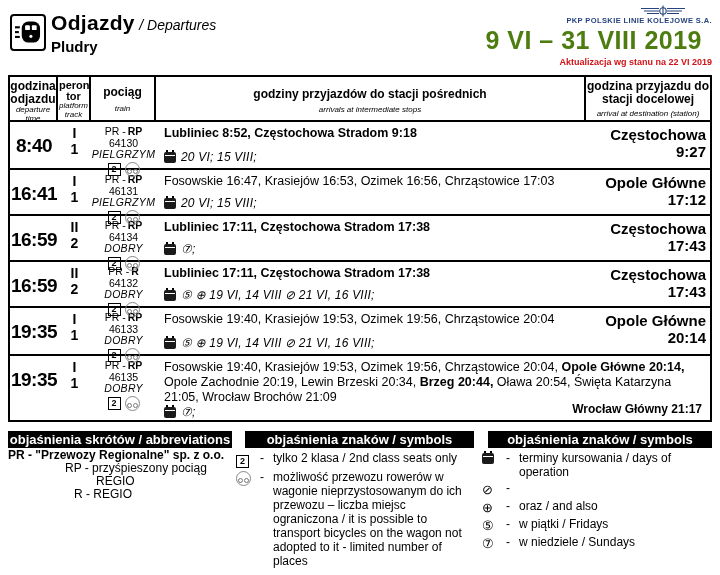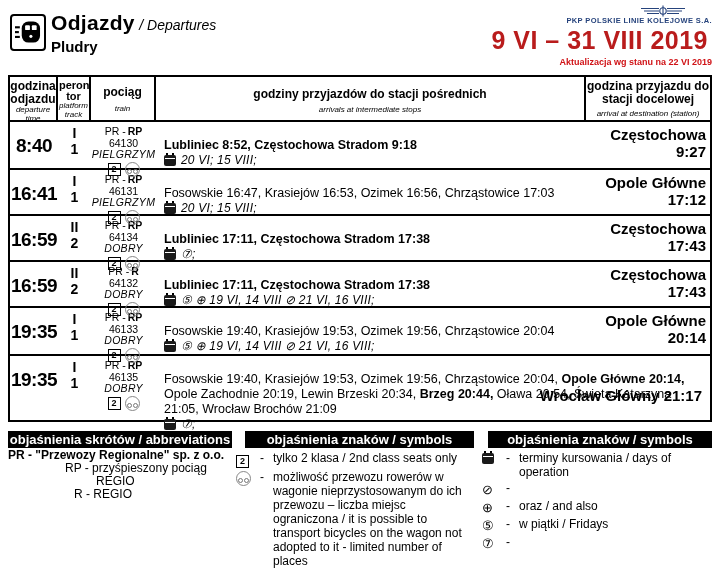--- a/index.html
+++ b/index.html
@@ -8,48 +8,48 @@
     font-family:"Liberation Sans", sans-serif;overflow:hidden;
   }
   
   .hdr-icon-box{position:absolute;left:10px;top:14px;width:32px;height:33px;border:2px solid #000;border-radius:4px;display:flex;align-items:center;justify-content:center;background:#fff;}
   .title-block{position:absolute;left:51px;top:11px;}
   .t-pl{font-size:21px;font-weight:bold;letter-spacing:.3px;}
   .t-en{font-size:14px;font-style:italic;}
   .t-station{font-size:15px;font-weight:bold;margin-top:3px;}
   .pkp-logo{position:absolute;right:34px;top:3px;}
   .pkp-name{position:absolute;right:8px;top:16px;font-size:7.5px;font-weight:bold;color:#26437C;letter-spacing:.4px;}
-  .validity{position:absolute;right:12px;top:26px;font-size:25px;font-weight:bold;color:#b91c1c;letter-spacing:.5px;}
+  .validity{position:absolute;right:18px;top:26px;font-size:25px;font-weight:bold;color:#4d7c0f;letter-spacing:.5px;}
   .update-note{position:absolute;right:8px;top:57px;font-size:9px;font-weight:bold;color:#D01317;}
   
   .tbl{position:absolute;left:8px;top:75px;width:700px;border:2px solid #000;}
   .thead{display:flex;border-bottom:2px solid #000;height:43px;}
   .th{display:flex;flex-direction:column;justify-content:space-between;text-align:center;padding:3px 1px 2px 1px;box-sizing:border-box;border-right:2px solid #000;}
   .th:last-child{border-right:none;}
   .th .pl{font-weight:bold;font-size:12px;line-height:13px;}
   .th .pl2{font-weight:bold;font-size:11px;line-height:11px;}
   .th .en{font-style:italic;font-size:8px;line-height:8.5px;}
   .w-time{width:48px;align-items:center;} .w-pt{width:33px;} .w-train{width:65px;} .w-route{width:430px;} .w-dest{flex:1;}
   .row{display:flex;border-bottom:2px solid #000;box-sizing:border-box;}
   .row:last-child{border-bottom:none;}
   .c{box-sizing:border-box;}
   .c-time{width:48px;font-size:19px;font-weight:bold;text-align:center;padding-top:13px;letter-spacing:-0.5px;}
   .c-pt{width:33px;font-size:14px;font-weight:bold;text-align:center;line-height:16px;padding-top:3px;}
   .c-train{width:65px;text-align:center;font-size:10.5px;line-height:11.5px;padding-top:4px;}
   .c-train .cat{font-weight:bold;margin-left:2px;}
   .c-train .tname{font-style:italic;letter-spacing:.3px;}
   .ticons{margin-top:1px;display:flex;justify-content:center;align-items:center;gap:4px;}
-  .c-route{width:432px;padding:16px 4px 3px 8px;display:flex;flex-direction:column;justify-content:space-between;position:relative;}
+  .c-route{width:432px;padding:4px 4px 3px 8px;display:flex;flex-direction:column;justify-content:space-between;position:relative;}
   .c-route.wide{width:550px;}
   .rtext{font-size:12.5px;line-height:15px;}
   .rtext.bold{font-weight:bold;}
   .rcal{font-size:12px;font-style:italic;display:flex;align-items:center;padding-bottom:1px;}
   .rdates{letter-spacing:.2px;}
   .c-dest{flex:1;font-size:15px;font-weight:bold;text-align:right;padding:4px 4px 0 0;}
-  .dest6{position:absolute;right:4px;top:31px;font-size:15px;font-weight:bold;}
+  .dest6{position:absolute;right:4px;top:46px;font-size:12px;font-weight:bold;}
   
   .cls2{display:inline-block;width:11px;height:11px;border:1px solid #000;font-size:9px;font-weight:bold;line-height:11px;text-align:center;font-style:normal;}
   .bike{display:inline-block;width:13px;height:13px;border:1px solid #888;border-radius:50%;position:relative;}
   .bike::before,.bike::after{content:"";position:absolute;width:3px;height:3px;border:1px solid #777;border-radius:50%;top:6px;}
   .bike::before{left:1px;} .bike::after{right:1px;}
   .cal{display:inline-block;width:12px;height:11px;background:#1a1a1a;border-radius:2px;margin-right:5px;position:relative;flex:none;}
   .cal::before{content:"";position:absolute;left:1px;right:1px;top:3px;height:1px;background:#fff;}
   .cal::after{content:"";position:absolute;top:-2px;left:2px;width:2px;height:2px;background:#000;box-shadow:6px 0 #000;}
   
   .leg{position:absolute;top:431px;}
@@ -328,15 +328,16 @@
       <span class="sym-text">oraz / and also</span>
     </div>
     <div class="sym-item">
       <span class="sym-icon">⑤</span>
       <span class="sym-dash">-</span>
       <span class="sym-text">w piątki / Fridays</span>
     </div>
     <div class="sym-item">
       <span class="sym-icon">⑦</span>
       <span class="sym-dash">-</span>
+      <span class="sym-text">w niedziele / Sundays</span>
     </div>
   </div>
 </div>
 
 </body></html>

